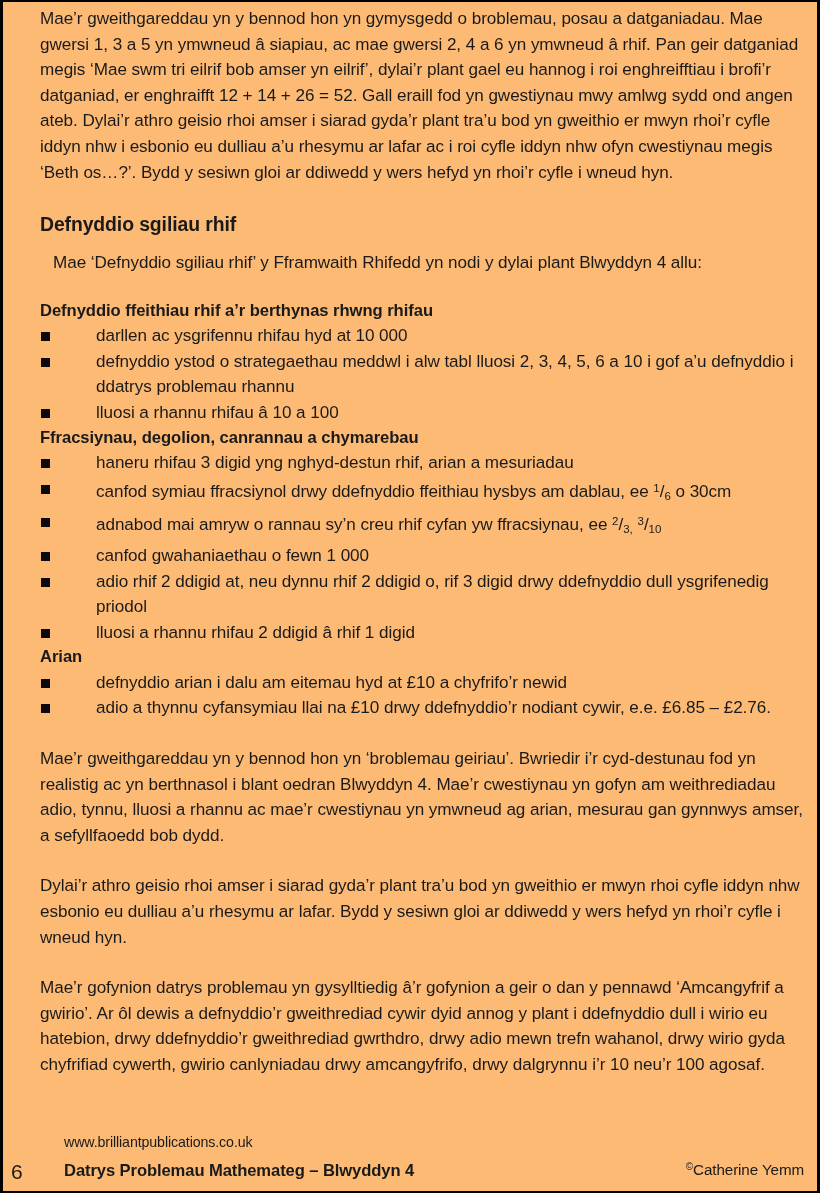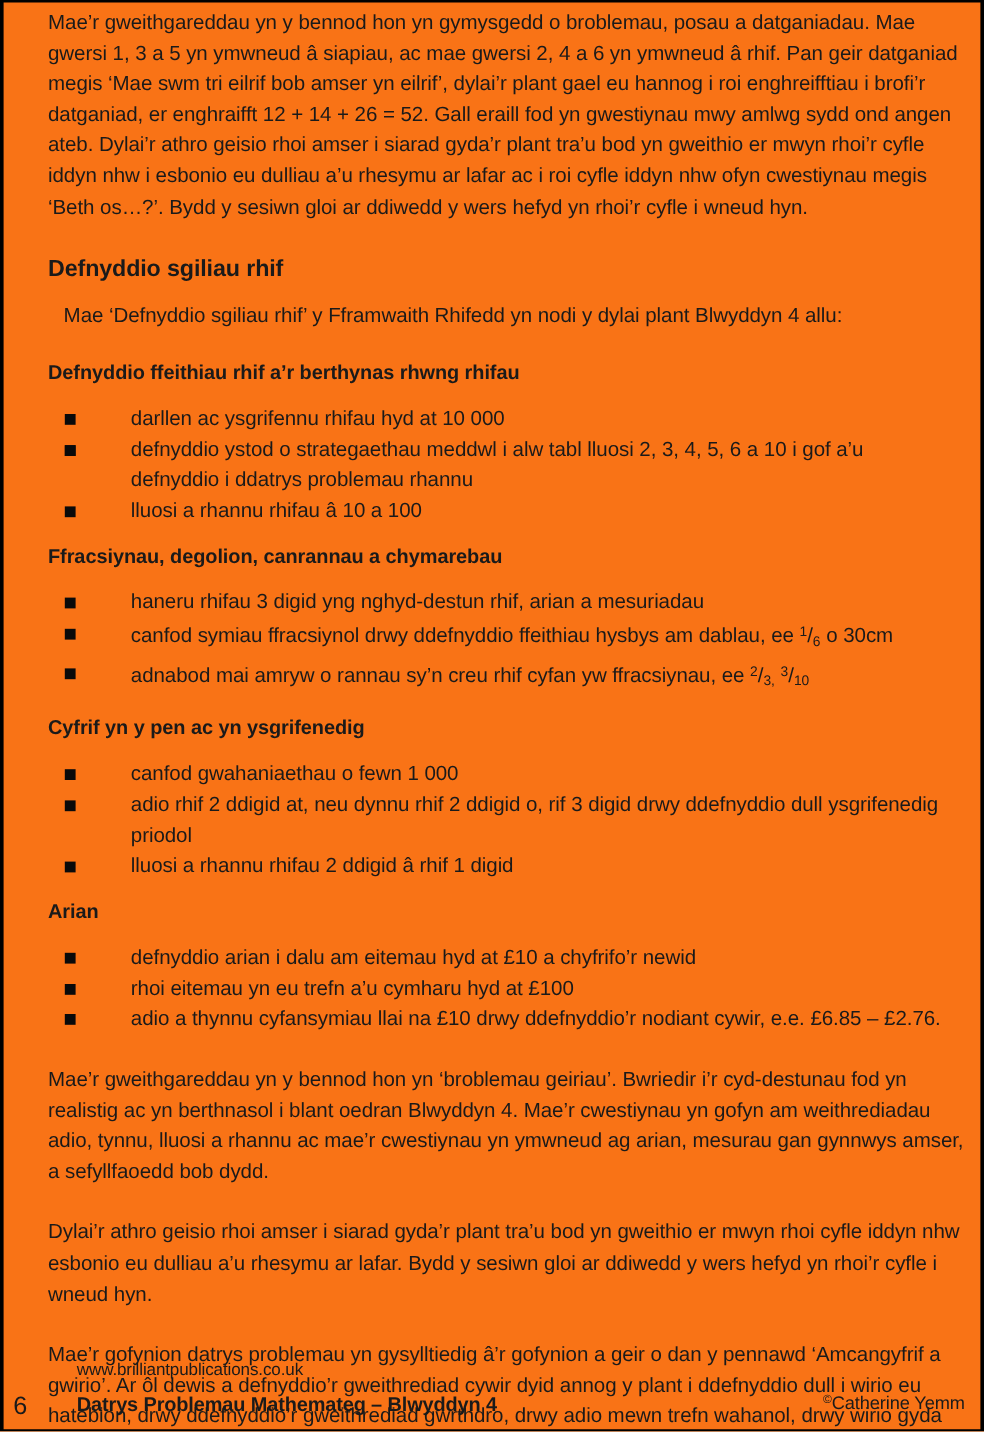--- a/index.html
+++ b/index.html
@@ -11,21 +11,21 @@
     font-family: "Liberation Sans", sans-serif;
     color: #1a1a1a;
     overflow: hidden;
   }
 
   
   #page {
     position: relative;
     width: 820px;
     height: 1193px;
-    background: #f97316;
+    background: #fdba74;
     border-left: 3px solid #000;
     border-top: 2px solid #000;
     border-right: 3px solid #000;
     border-bottom: 2px solid #000;
     padding: 0;
   }
 
   #content {
     position: absolute;
     left: 37px;
@@ -61,21 +61,21 @@
     margin: 0;
     font-size: 16.6px;
     font-weight: bold;
     line-height: 24.5px;
     letter-spacing: -0.05px;
   }
   h3.sub-head.spaced { margin-top: 23px; }
 
   ul.bullets {
     list-style: none;
-    margin: 13px;
+    margin: 0;
     padding: 0;
   }
   ul.bullets li {
     position: relative;
     padding-left: 56px;
     font-size: 17.1px;
     line-height: 25.6px;
     letter-spacing: -0.05px;
   }
   ul.bullets li .sq {
@@ -199,21 +199,20 @@
         <span> o 30cm</span>
       </li>
       <li>
         <span class="sq"></span>
         <span>adnabod mai amryw o rannau sy’n creu rhif cyfan yw ffracsiynau, ee </span>
         <span class="frac"><span class="num">2</span><span class="bar">/</span><span class="den">3,</span></span>
         <span class="frac"><span class="num">3</span><span class="bar">/</span><span class="den">10</span></span>
       </li>
     </ul>
 
-    <h3 class="sub-head">Cyfrif yn y pen ac yn ysgrifenedig</h3>
     <ul class="bullets">
       <li>
         <span class="sq"></span>
         <span>canfod gwahaniaethau o fewn 1 000</span>
       </li>
       <li>
         <span class="sq"></span>
         <span>adio rhif 2 ddigid at, neu dynnu rhif 2 ddigid o, rif 3 digid drwy ddefnyddio dull ysgrifenedig priodol</span>
       </li>
       <li>
@@ -223,21 +222,20 @@
     </ul>
 
     <h3 class="sub-head">Arian</h3>
     <ul class="bullets">
       <li>
         <span class="sq"></span>
         <span>defnyddio arian i dalu am eitemau hyd at £10 a chyfrifo’r newid</span>
       </li>
       <li>
         <span class="sq"></span>
-        <span>rhoi eitemau yn eu trefn a’u cymharu hyd at £100</span>
       </li>
       <li>
         <span class="sq"></span>
         <span>adio a thynnu cyfansymiau llai na £10 drwy ddefnyddio’r nodiant cywir, e.e. £6.85 – £2.76.</span>
       </li>
     </ul>
 
     <p class="body-para gap-before">Mae’r gweithgareddau yn y bennod hon yn ‘broblemau geiriau’. Bwriedir i’r cyd-destunau fod yn realistig ac yn berthnasol i blant oedran Blwyddyn 4. Mae’r cwestiynau yn gofyn am weithrediadau adio, tynnu, lluosi a rhannu ac mae’r cwestiynau yn ymwneud ag arian, mesurau gan gynnwys amser, a sefyllfaoedd bob dydd.</p>
 
     <p class="body-para gap-before">Dylai’r athro geisio rhoi amser i siarad gyda’r plant tra’u bod yn gweithio er mwyn rhoi cyfle iddyn nhw esbonio eu dulliau a’u rhesymu ar lafar. Bydd y sesiwn gloi ar ddiwedd y wers hefyd yn rhoi’r cyfle i wneud hyn.</p>

